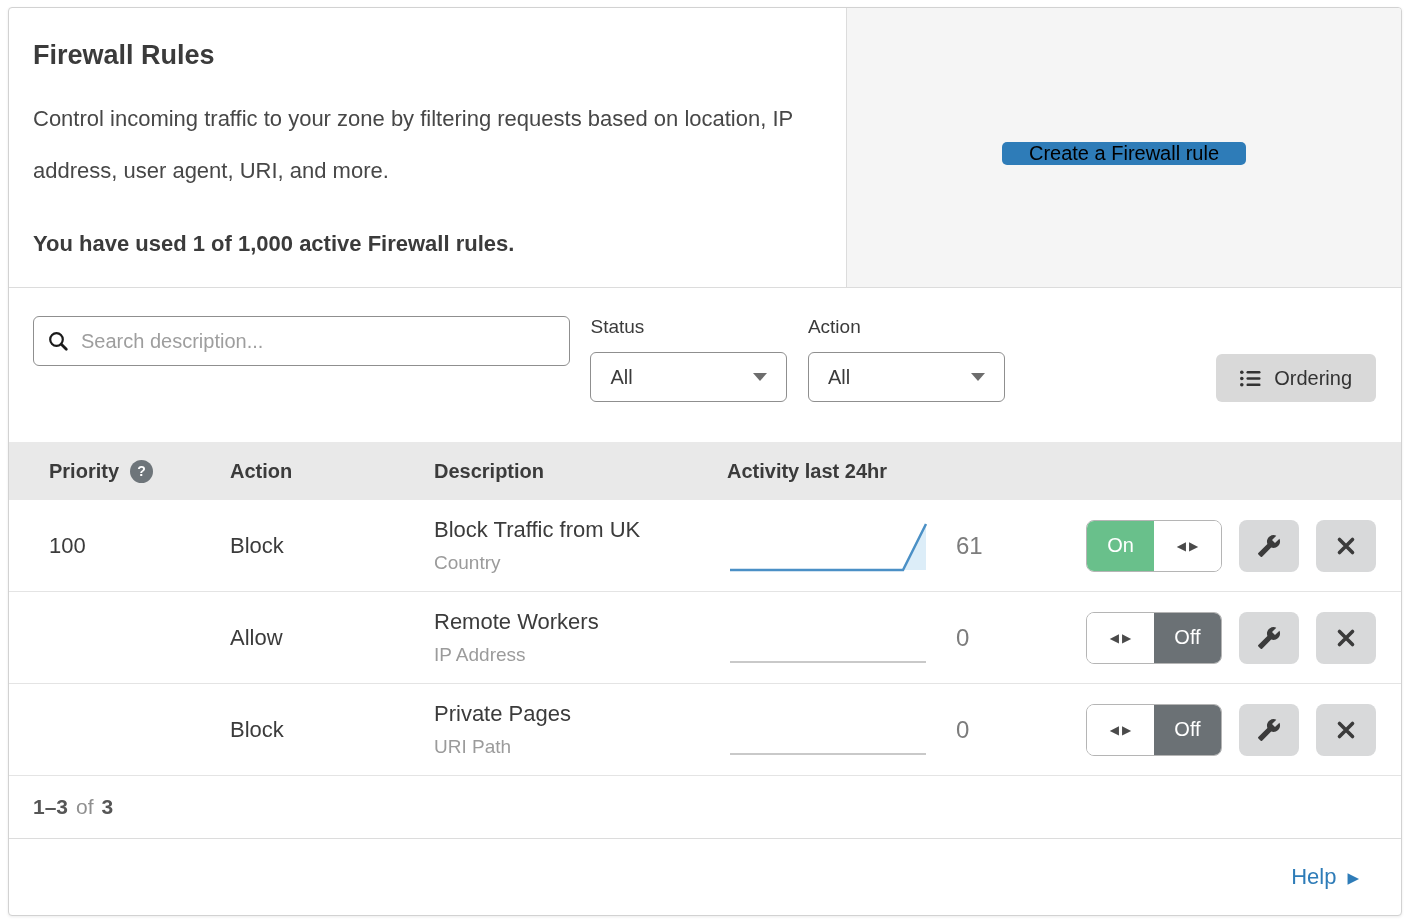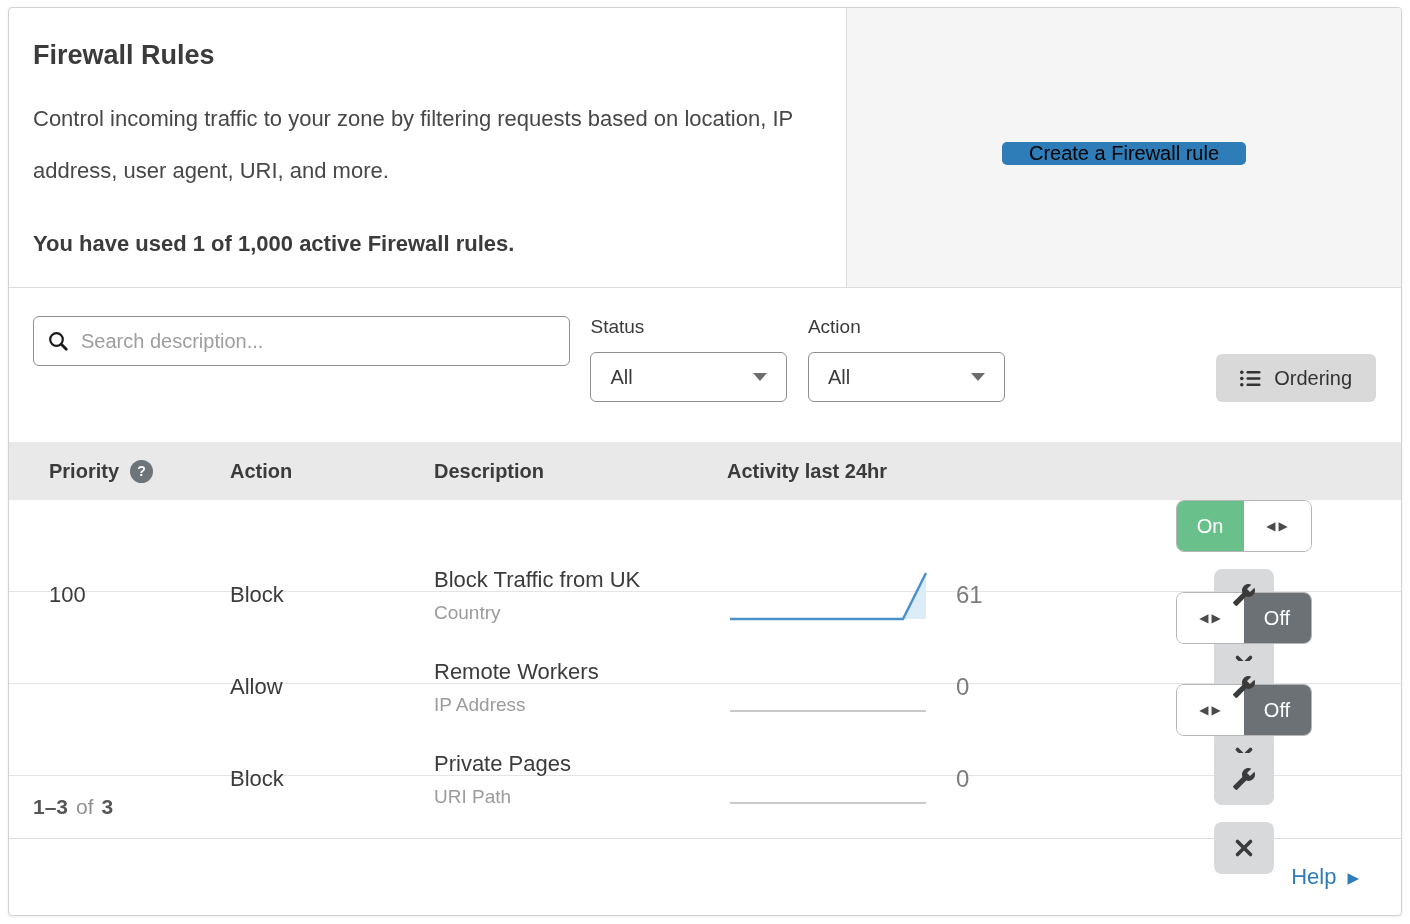--- a/index.html
+++ b/index.html
@@ -75,21 +75,21 @@
     color: #fff; font-size: 14px; font-weight: bold;
     display: flex; align-items: center; justify-content: center; cursor: pointer;
   }
   .row { height: 92px; border-bottom: 1px solid #e4e4e4; }
   .td-text { font-size: 22px; color: #3b3b3b; }
   .desc-title { font-size: 22px; color: #3b3b3b; margin-bottom: 9px; }
   .desc-sub { font-size: 19px; color: #9b9b9b; }
   .cell-activity { display: flex; align-items: center; }
   .spark { margin-right: 24px; flex: none; }
   .activity-value { font-size: 24px; color: #7c7c7c; }
-  .cell-controls { display: flex; align-items: center; gap: 17px; flex-direction: column; }
+  .cell-controls { display: flex; align-items: center; gap: 17px; }
 
   
   .toggle {
     width: 136px; height: 52px; border: 1px solid #b5b5b5; border-radius: 8px;
     display: flex; overflow: hidden; background: #fff; cursor: pointer; flex: none;
   }
   .seg { flex: 1; display: flex; align-items: center; justify-content: center; font-size: 20px; }
   .toggle.on .state { background: #69c08b; color: #fff; }
   .toggle.off .state { background: #6b7175; color: #fff; }
   .handle { background: #fff; }

